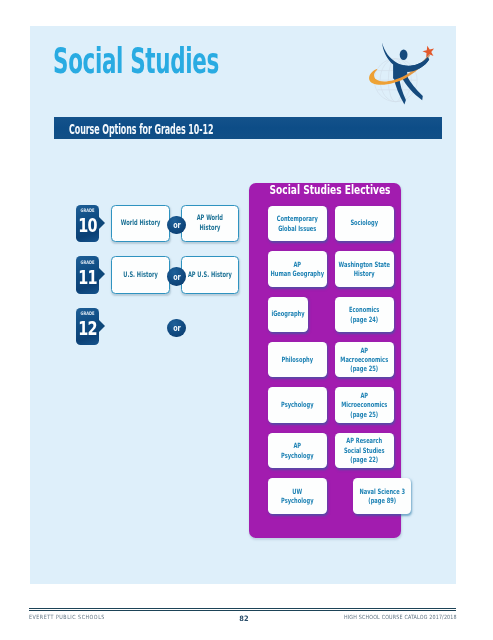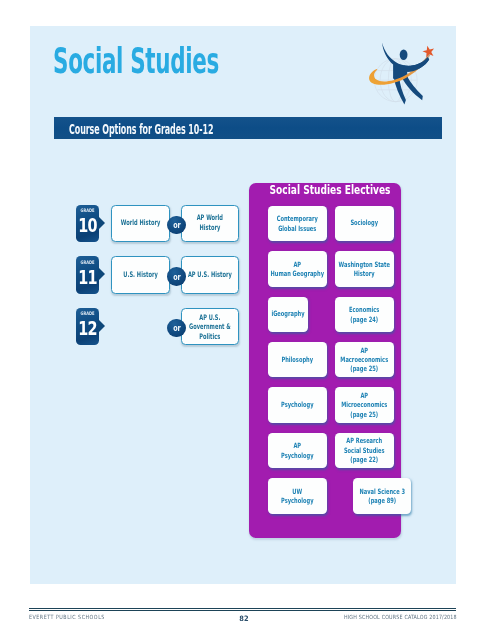--- a/index.html
+++ b/index.html
@@ -177,23 +177,20 @@
       </div>
       <div class="grow" style="left: 76px; top: 307.9px; width: 170px; height: 37px;">
         <div class="badge">
           <div class="gl">GRADE</div>
           <div class="gn">12</div>
           <div class="arrow"></div>
         </div>
         <div class="orc" style="left: 91.1px; top: 11px;">
           <span>or</span>
         </div>
-        <div class="cbox" style="left: 105.3px; top: 0px; width: 57.7px; height: 37.5px;">
-          <span>AP U.S.<br>Government &amp;<br>Politics</span>
-        </div>
       </div>
     </div>
 
   <div class="panel">
     <div class="panel-title">Social Studies Electives</div>
     <div id="electives">
         <div class="ebox" style="left: 19.6px; top: 22.7px; width: 58.5px; height: 35.5px;">
           <span>Contemporary<br>Global Issues</span>
         </div>
         <div class="ebox" style="left: 86.5px; top: 22.7px; width: 58.5px; height: 35.5px;">

